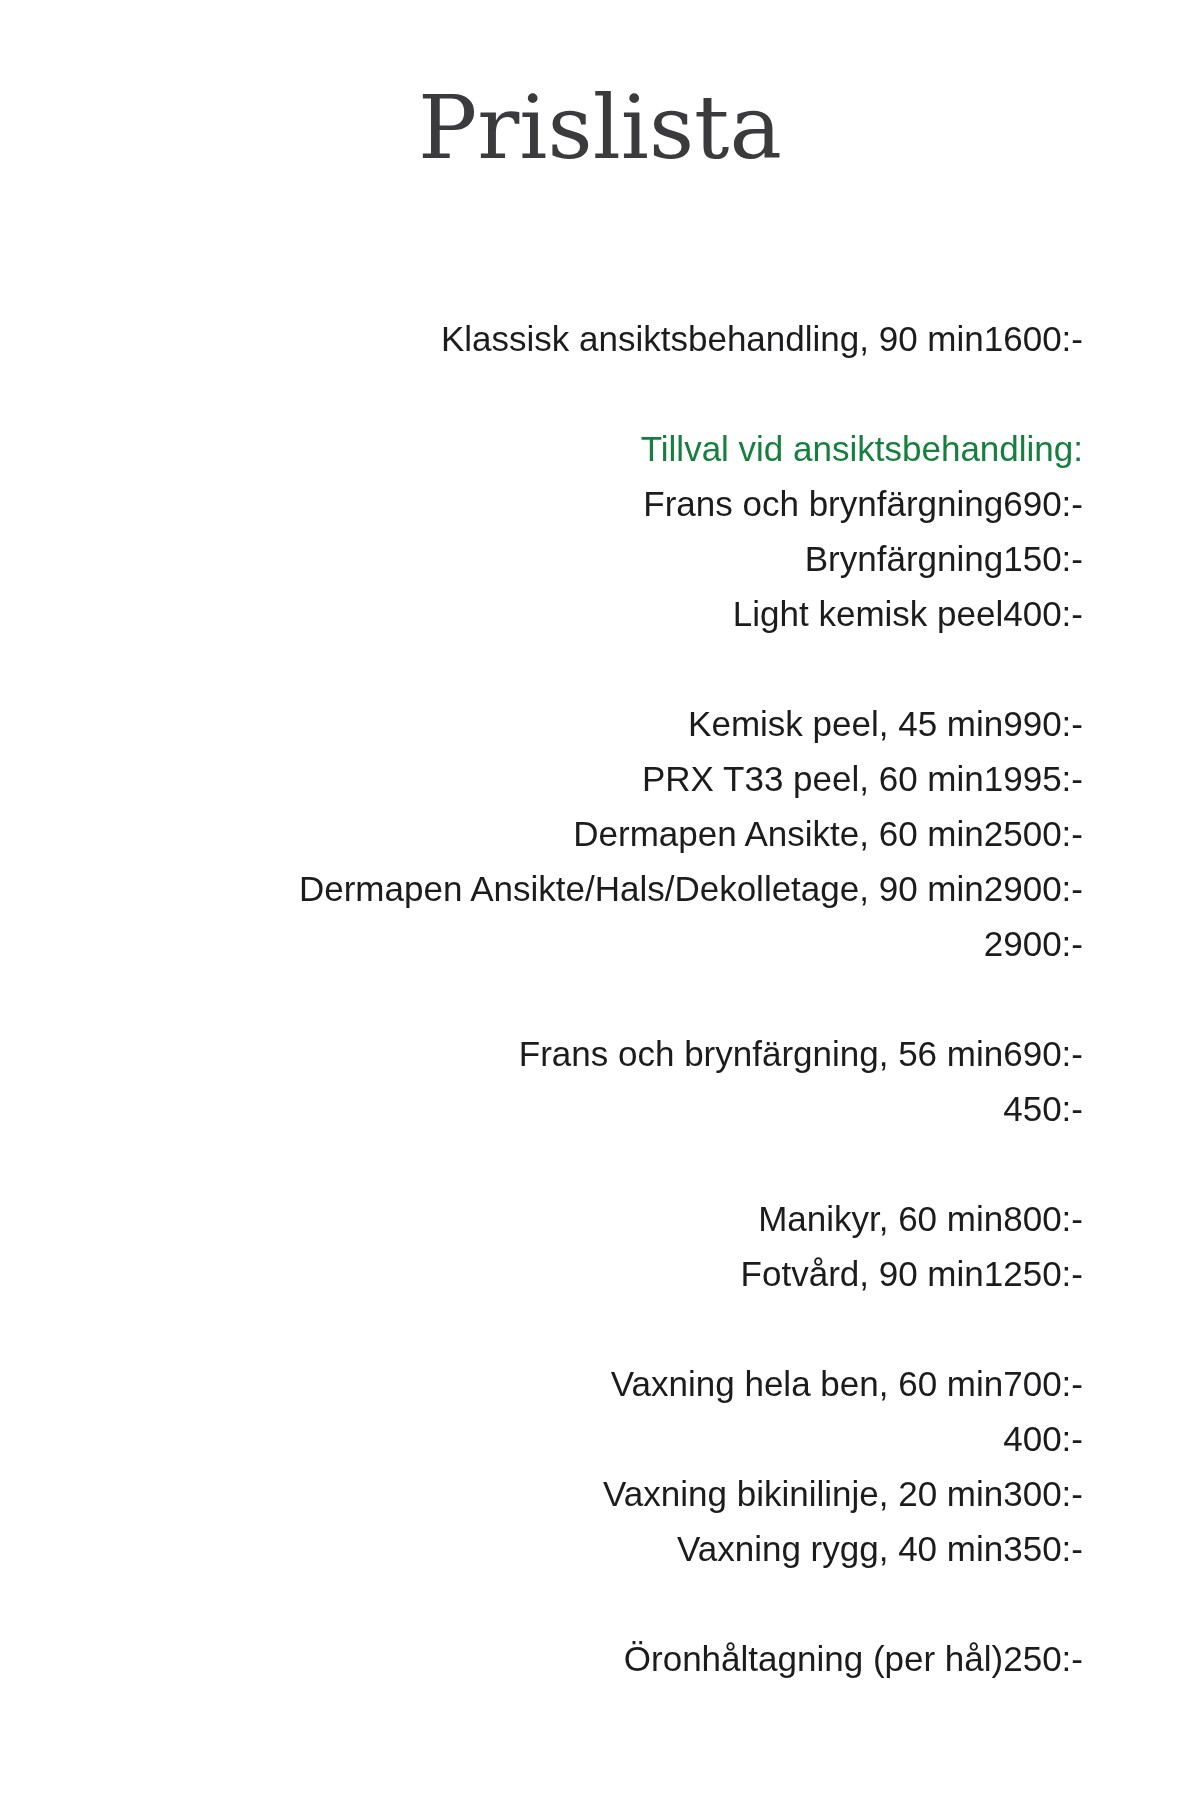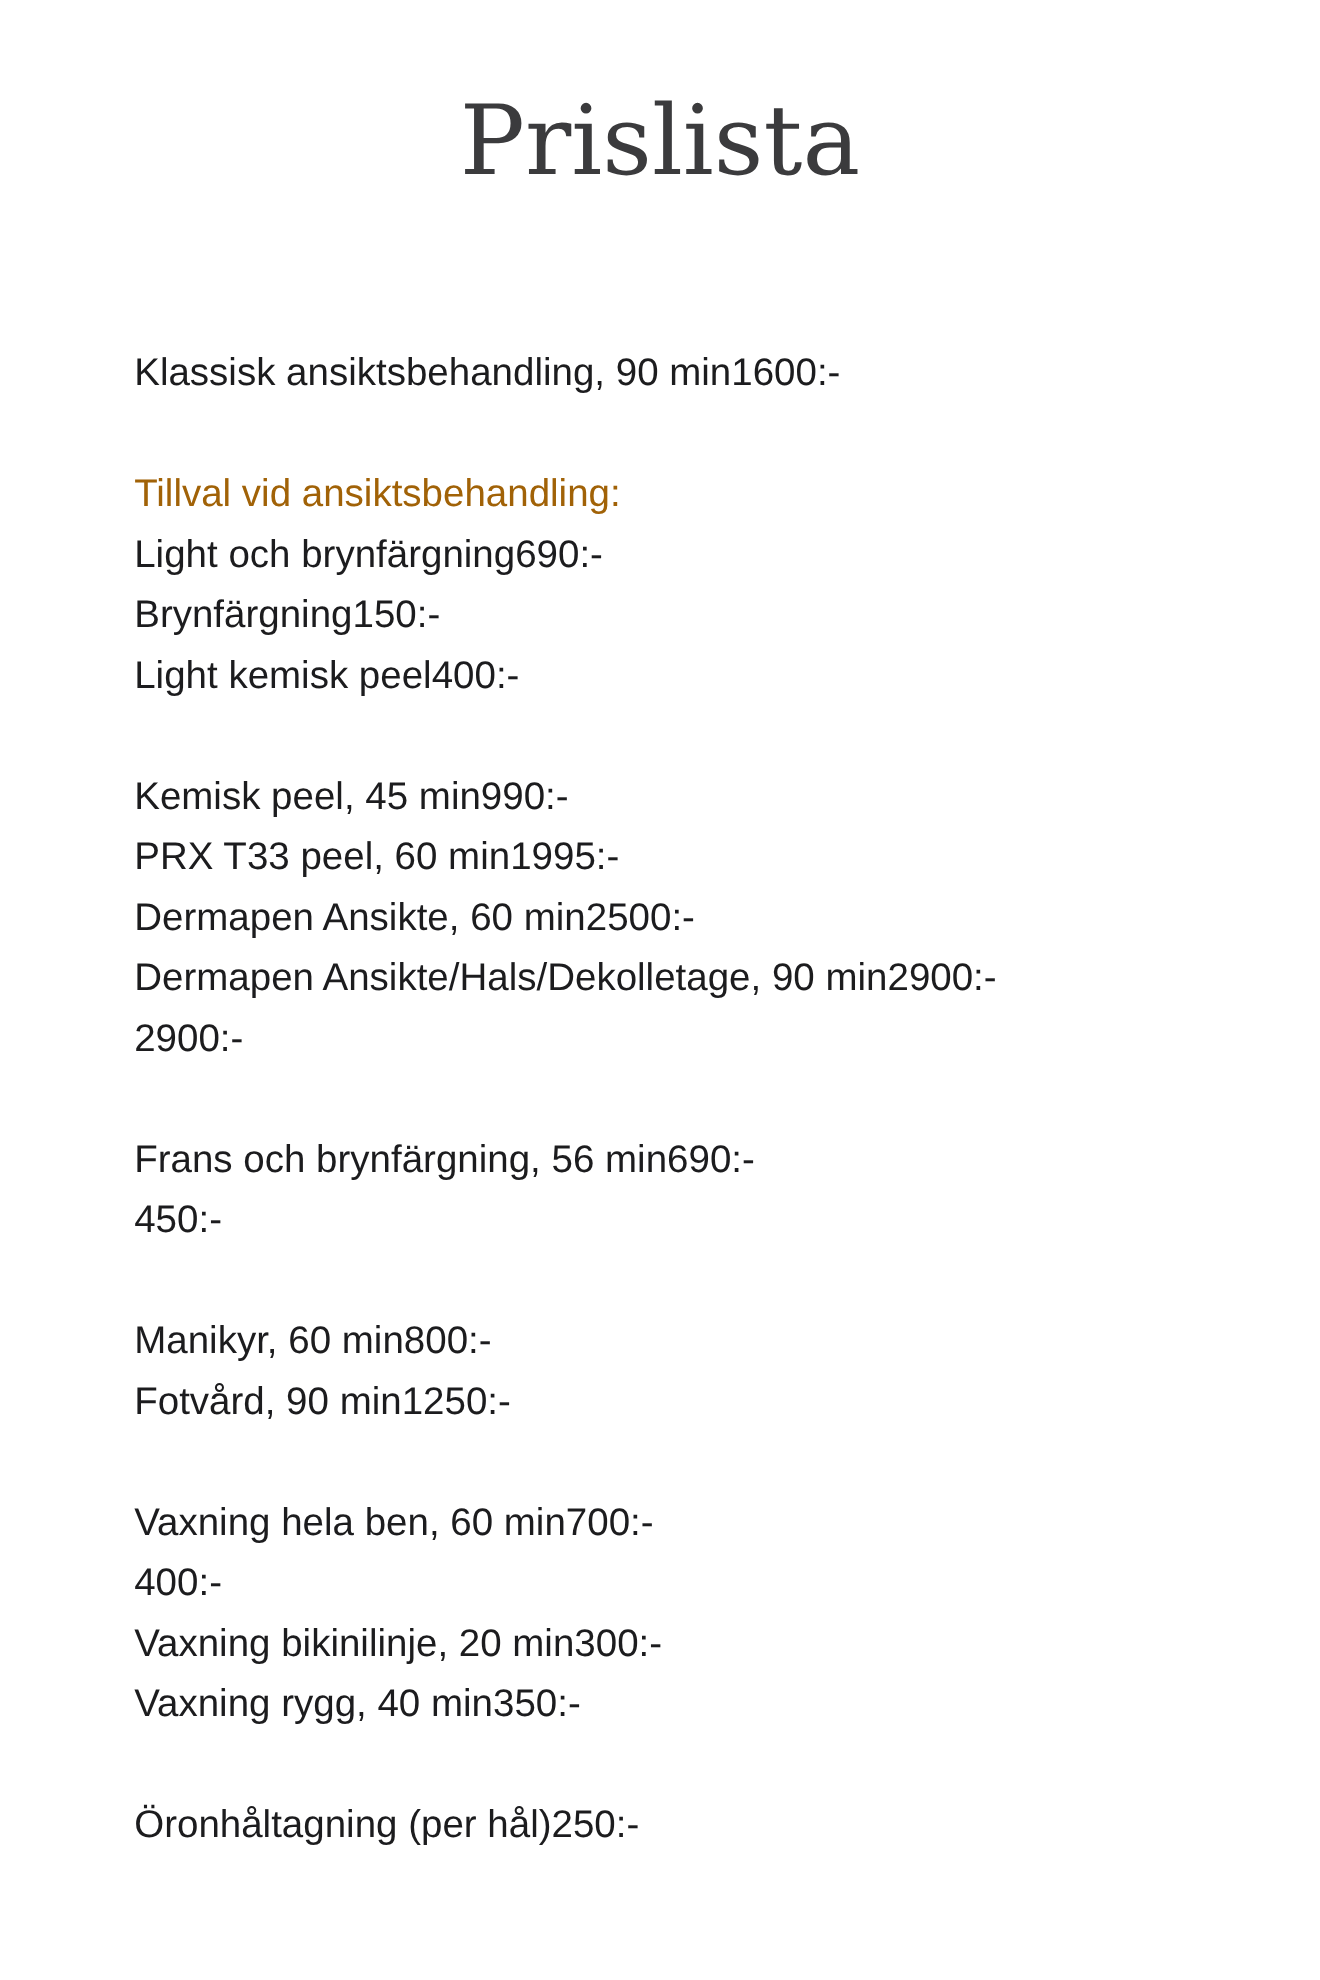--- a/index.html
+++ b/index.html
@@ -28,56 +28,56 @@
   .list {
     margin-top: 130px;
     padding-left: 122px;
     padding-right: 117px;
   }
   .group {
     margin-bottom: 55px;
   }
   .row {
     display: flex;
-    justify-content: flex-start;
+    justify-content: flex-end;
     align-items: baseline;
     line-height: 55px;
     font-size: 35px;
     color: #1c1c1e;
   }
   .row .label {
     white-space: nowrap;
   }
   .row .price {
     white-space: nowrap;
     text-align: right;
   }
   .row.muted .label {
-    color: #a16207;
+    color: #15803d;
   }
 </style>
 </head>
 <body>
 
 <div class="page">
   <h1 class="title">Prislista</h1>
   <div class="list">
       <div class="group">
         <div class="row">
           <span class="label">Klassisk ansiktsbehandling, 90 min</span>
           <span class="price">1600:-</span>
         </div>
       </div>
       <div class="group">
         <div class="row muted">
           <span class="label">Tillval vid ansiktsbehandling:</span>
           <span class="price"></span>
         </div>
         <div class="row">
-          <span class="label">Light och brynfärgning</span>
+          <span class="label">Frans och brynfärgning</span>
           <span class="price">690:-</span>
         </div>
         <div class="row">
           <span class="label">Brynfärgning</span>
           <span class="price">150:-</span>
         </div>
         <div class="row">
           <span class="label">Light kemisk peel</span>
           <span class="price">400:-</span>
         </div>

